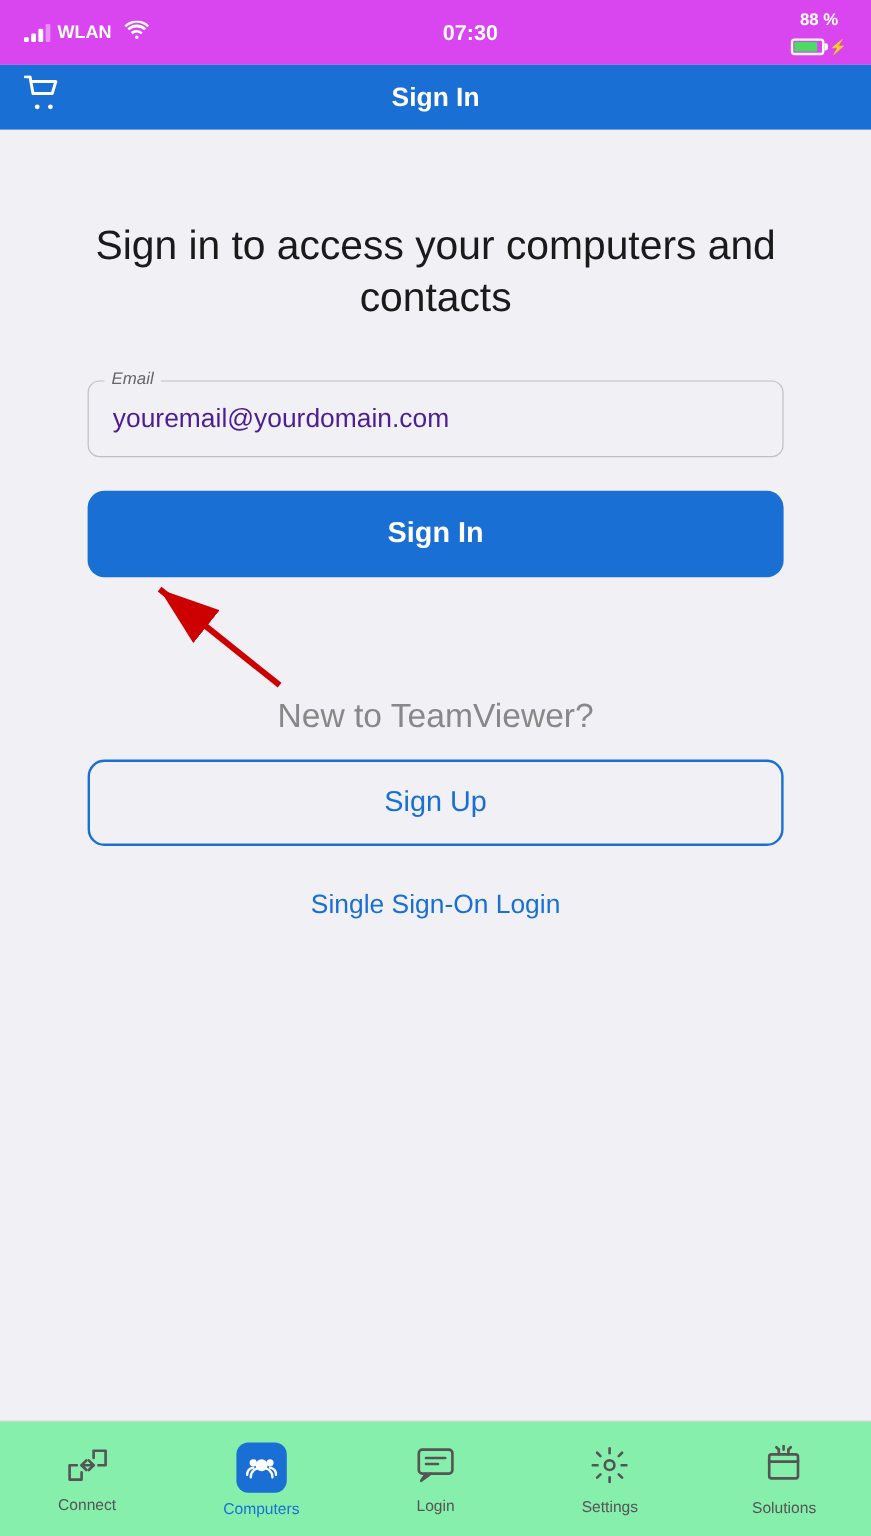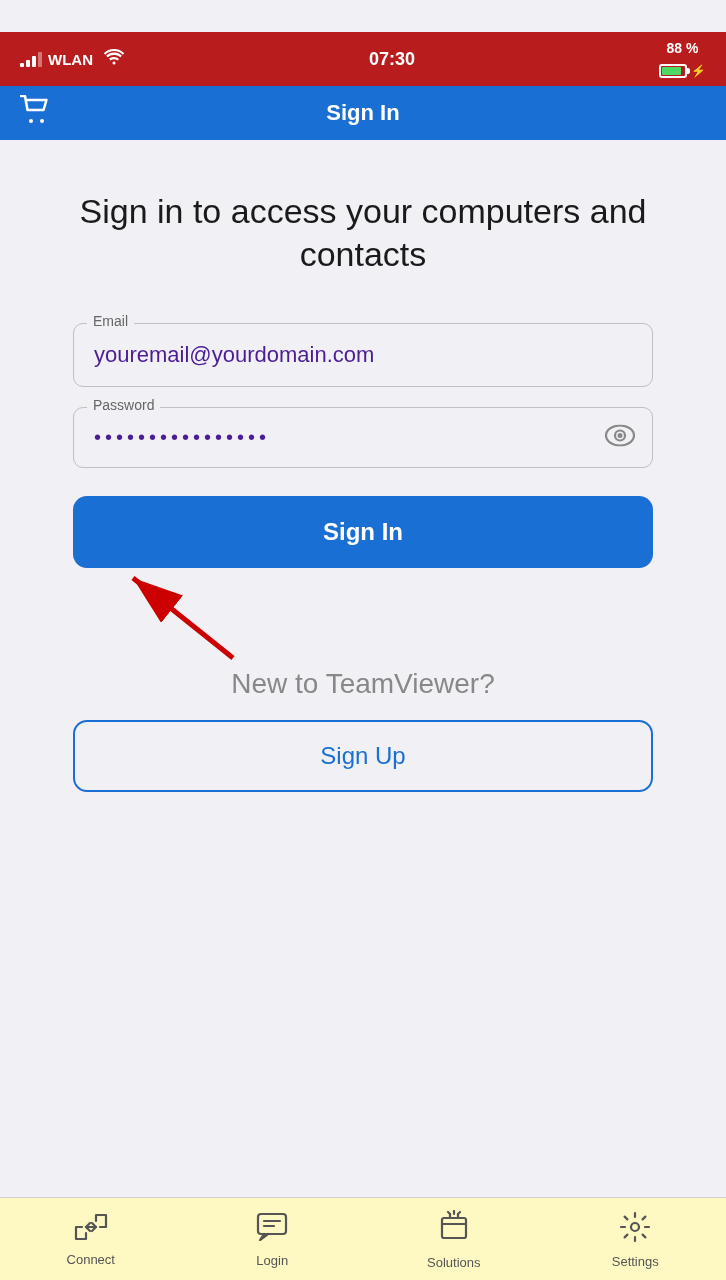--- a/index.html
+++ b/index.html
@@ -8,29 +8,28 @@
       width: 726px;
       min-height: 1280px;
       font-family: -apple-system, 'Helvetica Neue', Arial, sans-serif;
       background: #f0f0f5;
       display: flex;
       flex-direction: column;
     }
 
     
     .status-bar {
-      background: #b91c1c;
+      background: #d946ef;
       color: white;
       display: flex;
       align-items: center;
       justify-content: space-between;
       padding: 0 20px;
       height: 54px;
       flex-shrink: 0;
-      margin-top: 32px;
     }
     .status-left {
       display: flex;
       align-items: center;
       gap: 6px;
       font-size: 15px;
       font-weight: 600;
     }
     .signal-bars {
       display: flex;
@@ -123,21 +122,21 @@
       font-weight: 700;
     }
 
     
     .main-content {
       flex: 1;
       background: #f0f0f5;
       display: flex;
       flex-direction: column;
       align-items: center;
-      padding: 50px 40px 30px;
+      padding: 76px 40px 30px;
     }
 
     .headline {
       font-size: 34px;
       font-weight: 400;
       color: #1a1a1a;
       text-align: center;
       line-height: 1.25;
       margin-bottom: 48px;
     }
@@ -151,20 +150,21 @@
     }
     .field-label {
       position: absolute;
       top: -10px;
       left: 14px;
       background: #f0f0f5;
       padding: 0 6px;
       font-size: 14px;
       color: #666;
       z-index: 1;
+      font-style: italic;
     }
     .field-input {
       width: 100%;
       border: 1.5px solid #c0c0c0;
       border-radius: 10px;
       padding: 18px 20px;
       font-size: 22px;
       color: #4c1d95;
       background: #f0f0f5;
       outline: none;
@@ -248,25 +248,25 @@
     .sso-link {
       font-size: 22px;
       color: #1a6fd4;
       text-decoration: none;
       cursor: pointer;
       margin-bottom: 20px;
     }
 
     
     .tab-bar {
-      background: #fef9c3;
+      background: #86efac;
       border-top: 1px solid #d0d0d0;
       display: flex;
       align-items: stretch;
-      height: 83px;
+      height: 96px;
       flex-shrink: 0;
     }
     .tab-item {
       flex: 1;
       display: flex;
       flex-direction: column;
       align-items: center;
       justify-content: center;
       gap: 6px;
       cursor: pointer;
@@ -338,100 +338,101 @@
 </div>
 
 <div class="main-content">
   <h1 class="headline">Sign in to access your computers and contacts</h1>
 
   <div class="form-group">
     <span class="field-label">Email</span>
     <input type="email" class="field-input" value="youremail@yourdomain.com" style="">
   </div>
 
-  <div class="form-group">
-    <span class="field-label">Password</span>
-    <div class="password-wrapper">
-      <input type="password" class="field-input" value="passwordpassword" style="">
-      <span class="eye-icon">
-        <svg width="30" height="22" viewBox="0 0 30 22" fill="none">
-          <ellipse cx="15" cy="11" rx="14" ry="10" stroke="#888" stroke-width="2.2"></ellipse>
-          <circle cx="15" cy="11" r="5" stroke="#888" stroke-width="2.2"></circle>
-          <circle cx="15" cy="11" r="2.5" fill="#888"></circle>
-        </svg>
-      </span>
-    </div>
-  </div>
 
   <button class="signin-btn">Sign In</button>
 
   <div class="arrow-container">
     <svg class="arrow-svg" width="160" height="100" viewBox="0 0 160 100">
       <defs>
         <marker id="arrowhead" markerWidth="10" markerHeight="7" refX="10" refY="3.5" orient="auto">
           <polygon points="0 0, 10 3.5, 0 7" fill="#cc0000"></polygon>
         </marker>
       </defs>
       <line x1="140" y1="90" x2="40" y2="10" stroke="#cc0000" stroke-width="5" marker-end="url(#arrowhead)"></line>
     </svg>
   </div>
 
   <p class="new-to-tv">New to TeamViewer?</p>
 
   <button class="signup-btn">Sign Up</button>
 
+  <a class="sso-link">Single Sign-On Login</a>
 </div>
 
 <div class="tab-bar">
 
   <div class="tab-item">
     <span class="tab-icon">
       <svg width="34" height="28" viewBox="0 0 34 28" fill="none" stroke="#555" stroke-width="2.2" stroke-linecap="round" stroke-linejoin="round">
         <polyline points="8,14 2,14 2,26 12,26 12,20"></polyline>
         <polyline points="26,14 32,14 32,2 22,2 22,8"></polyline>
         <line x1="12" y1="14" x2="22" y2="14"></line>
         <polyline points="18,10 22,14 18,18"></polyline>
         <polyline points="16,10 12,14 16,18"></polyline>
       </svg>
     </span>
     <span class="tab-label">Connect</span>
   </div>
 
+  <div class="tab-item">
+    <div class="computers-icon-box">
+      <svg width="26" height="24" viewBox="0 0 26 24" fill="none" stroke="white" stroke-width="2" stroke-linecap="round" stroke-linejoin="round">
+        <circle cx="13" cy="10" r="5" fill="white" stroke="none"></circle>
+        <path d="M4 20c0-5 4-8 9-8s9 3 9 8" stroke="white"></path>
+        <circle cx="6" cy="8" r="3" fill="white" stroke="none"></circle>
+        <path d="M1 18c0-3.5 2-5.5 5-6" stroke="white"></path>
+        <circle cx="20" cy="8" r="3" fill="white" stroke="none"></circle>
+        <path d="M25 18c0-3.5-2-5.5-5-6" stroke="white"></path>
+      </svg>
+    </div>
+    <span class="tab-label active">Computers</span>
+  </div>
 
   <div class="tab-item">
     <span class="tab-icon">
       <svg width="32" height="30" viewBox="0 0 32 30" fill="none" stroke="#555" stroke-width="2.2" stroke-linecap="round" stroke-linejoin="round">
         <rect x="2" y="2" width="28" height="20" rx="3"></rect>
         <line x1="8" y1="9" x2="24" y2="9"></line>
         <line x1="8" y1="14" x2="18" y2="14"></line>
         <path d="M8 22l-4 6 8-6"></path>
       </svg>
     </span>
     <span class="tab-label">Login</span>
   </div>
 
   <div class="tab-item">
     <span class="tab-icon">
+      <svg width="32" height="32" viewBox="0 0 32 32" fill="none" stroke="#555" stroke-width="2.2" stroke-linecap="round" stroke-linejoin="round">
+        <circle cx="16" cy="16" r="4"></circle>
+        <path d="M16 2v4M16 26v4M2 16h4M26 16h4M5.6 5.6l2.8 2.8M23.6 23.6l2.8 2.8M26.4 5.6l-2.8 2.8M8.4 23.6l-2.8 2.8"></path>
+      </svg>
+    </span>
+    <span class="tab-label">Settings</span>
+  </div>
+
+  <div class="tab-item">
+    <span class="tab-icon">
       <svg width="32" height="34" viewBox="0 0 32 34" fill="none" stroke="#555" stroke-width="2.2" stroke-linecap="round" stroke-linejoin="round">
         <rect x="4" y="8" width="24" height="20" rx="2"></rect>
         <line x1="4" y1="14" x2="28" y2="14"></line>
         <line x1="12" y1="8" x2="12" y2="4"></line>
         <line x1="20" y1="8" x2="20" y2="4"></line>
 
         <line x1="16" y1="1" x2="16" y2="4"></line>
         <line x1="10" y1="2" x2="12" y2="4"></line>
         <line x1="22" y1="2" x2="20" y2="4"></line>
       </svg>
     </span>
     <span class="tab-label">Solutions</span>
   </div>
 
-  <div class="tab-item">
-    <span class="tab-icon">
-      <svg width="32" height="32" viewBox="0 0 32 32" fill="none" stroke="#555" stroke-width="2.2" stroke-linecap="round" stroke-linejoin="round">
-        <circle cx="16" cy="16" r="4"></circle>
-        <path d="M16 2v4M16 26v4M2 16h4M26 16h4M5.6 5.6l2.8 2.8M23.6 23.6l2.8 2.8M26.4 5.6l-2.8 2.8M8.4 23.6l-2.8 2.8"></path>
-      </svg>
-    </span>
-    <span class="tab-label">Settings</span>
-  </div>
-
 </div>
 
 </body></html>

